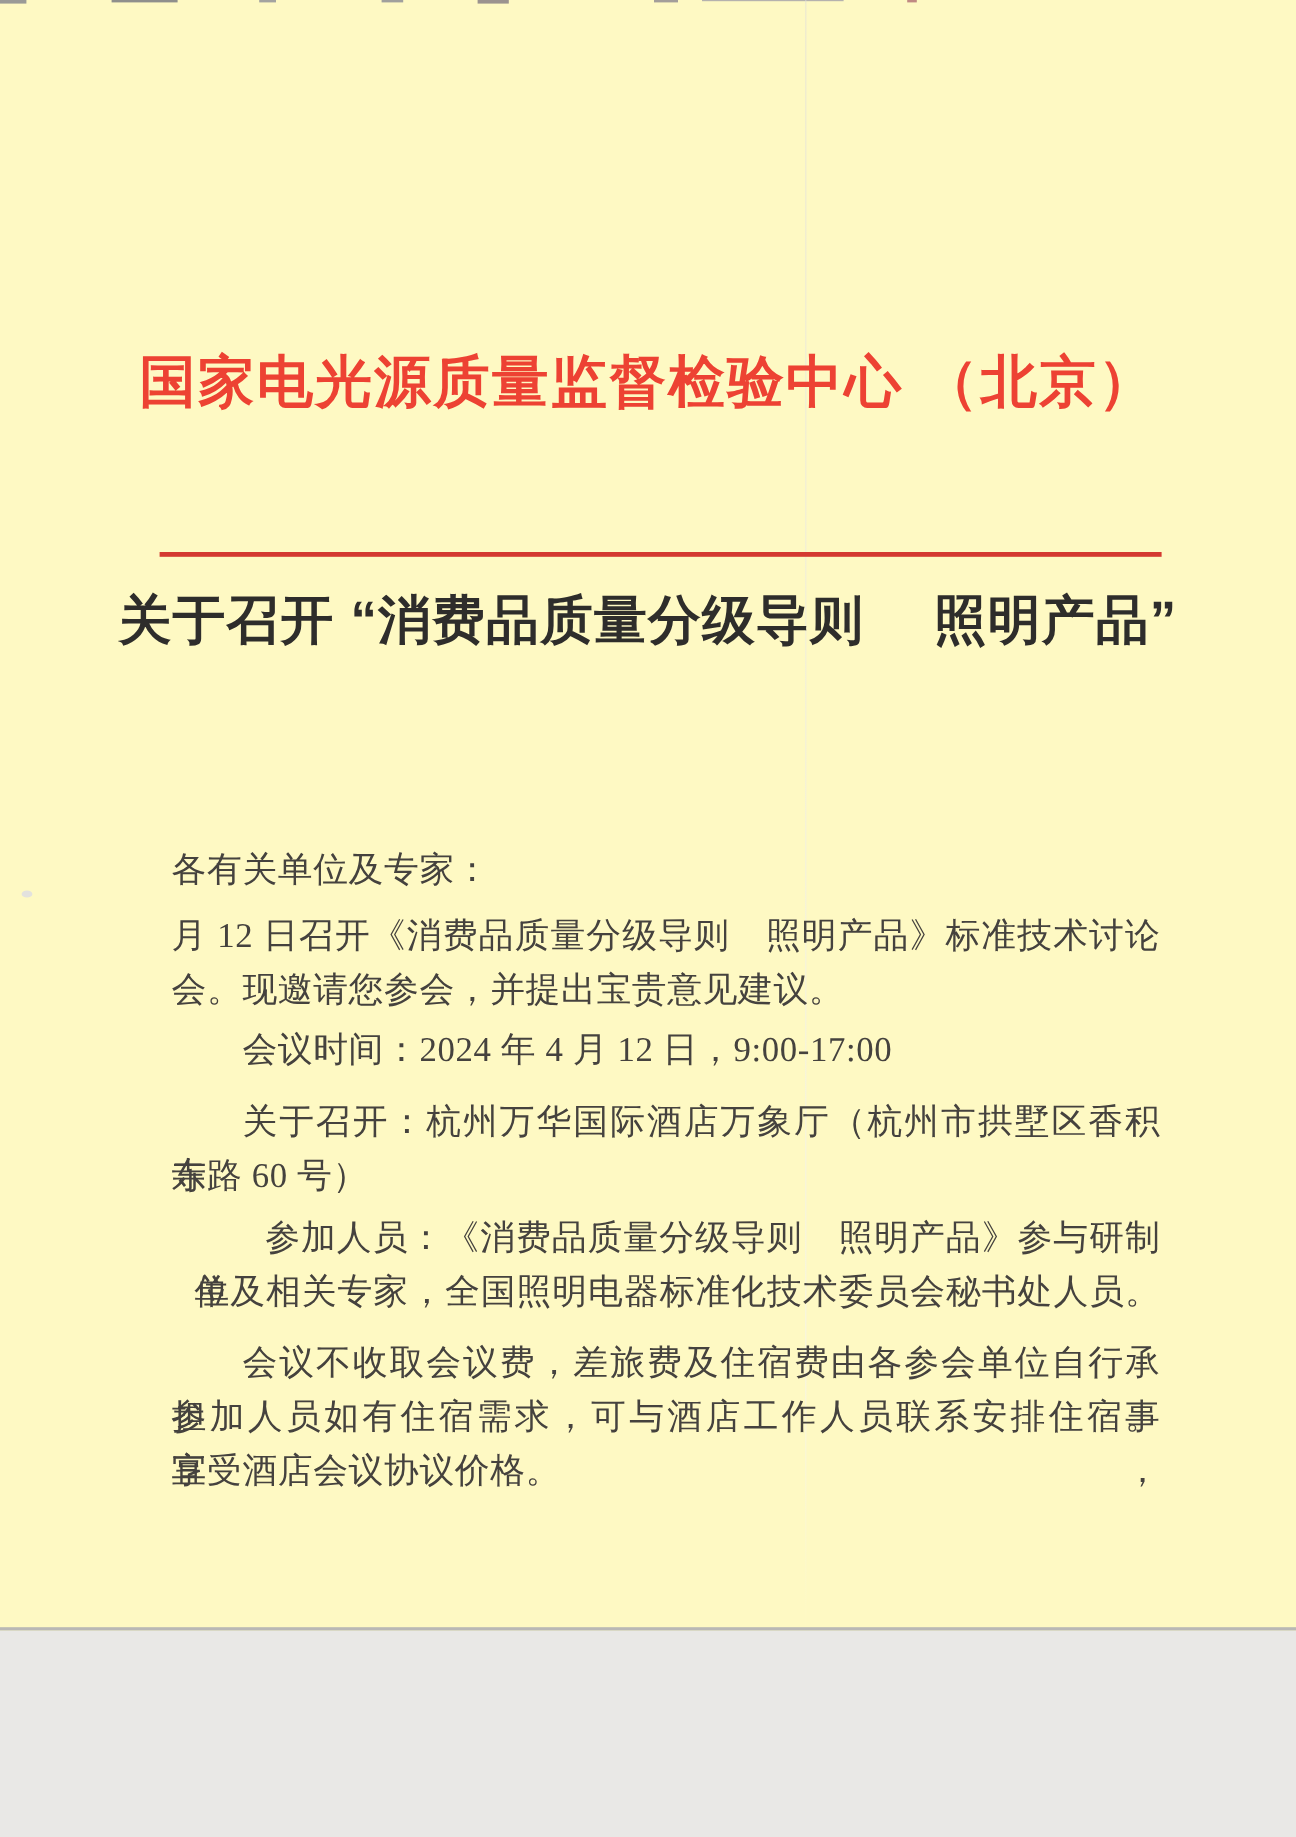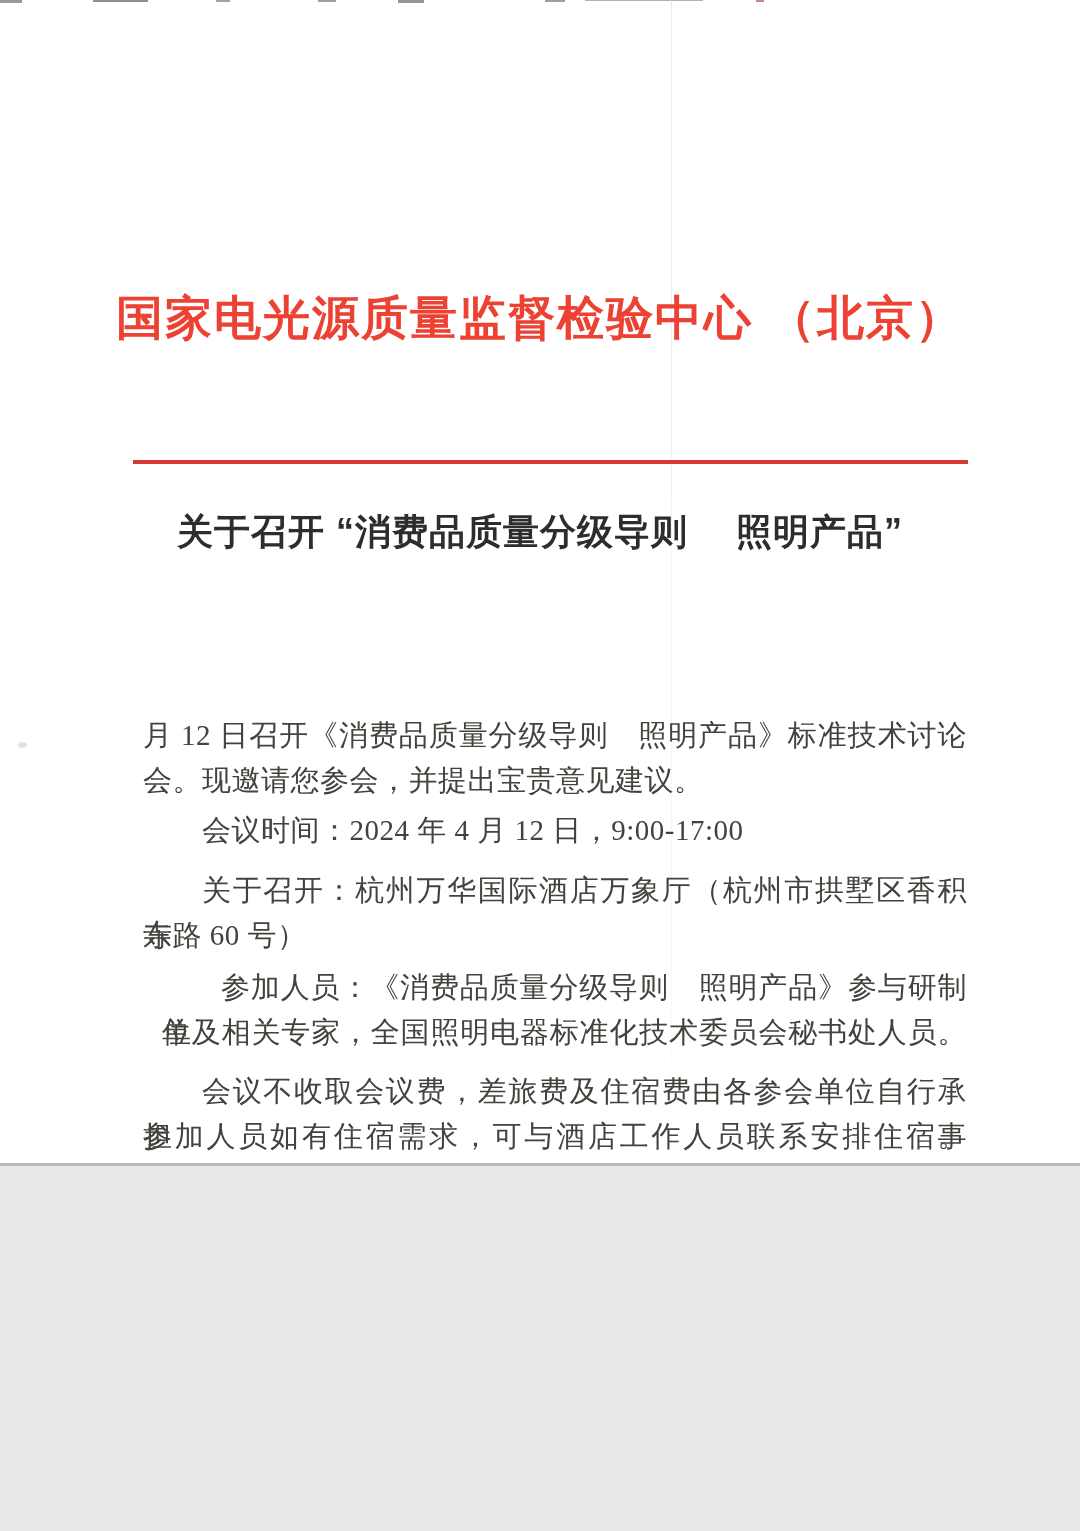--- a/index.html
+++ b/index.html
@@ -3,23 +3,23 @@
 <meta charset="utf-8">
 <style>
   html, body {
     margin: 0;
     padding: 0;
     background: #e9e8e6;
   }
   .page {
     position: relative;
     width: 1080px;
-    height: 1166px;
+    height: 1359px;
     margin: 0 auto;
-    background: #ffffff;
+    background: #fef9c3;
     overflow: hidden;
     font-family: "Liberation Serif", "DejaVu Serif", serif;
   }
 
   
   .top-edge-seg { position: absolute; top: 0; }
   .seam {
     position: absolute;
     left: 671px; top: 0;
     width: 1px; height: 100%;
@@ -55,26 +55,26 @@
     color: #ed4233;
   }
   .rule {
     position: absolute;
     top: 460px; left: 133px;
     width: 835px; height: 4px;
     background: #d43a31;
   }
   .title {
     position: absolute;
-    top: 498px; left: 0;
+    top: 484px; left: 0;
     width: 100%;
     text-align: center;
     font-family: "Liberation Sans", "DejaVu Sans", sans-serif;
     font-weight: 700;
-    font-size: 36px;
+    font-size: 44px;
     line-height: 67px;
     letter-spacing: 1px;
     color: #2e2d2b;
   }
   .body-block {
     position: absolute;
     top: 703px; left: 143px;
     width: 824px;
     font-size: 29px;
     letter-spacing: 0.5px;
@@ -126,20 +126,21 @@
 
   <h1 class="org">国家电光源质量监督检验中心 （北京）</h1>
 
   <div class="rule"></div>
 
   <div class="title">
     <div>关于召开 “消费品质量分级导则　 照明产品”</div>
   </div>
 
   <div class="body-block">
+    <div class="ln">各有关单位及专家：</div>
 
     <div class="para p1">
       <div class="ln jf">月 12 日召开《消费品质量分级导则　照明产品》标准技术讨论</div>
       <div class="ln">会。现邀请您参会，并提出宝贵意见建议。</div>
     </div>
 
     <div class="para p2">
       <div class="ln indent">会议时间：2024 年 4 月 12 日，9:00-17:00</div>
     </div>
 

